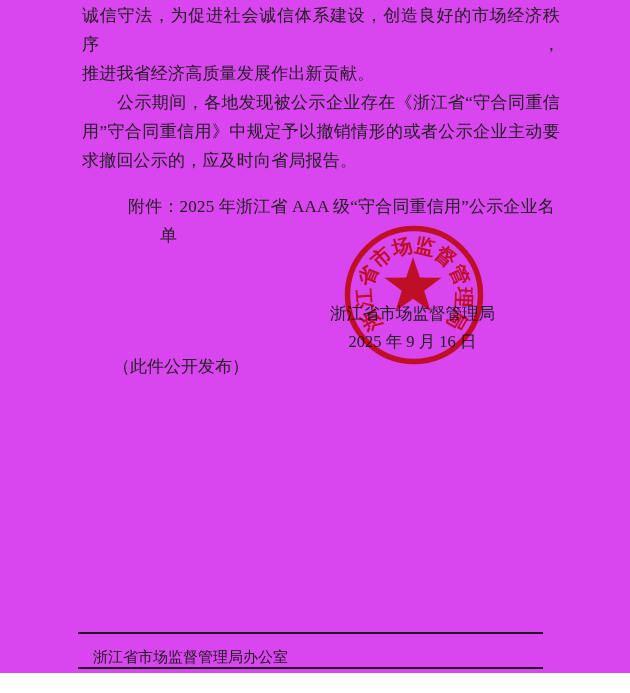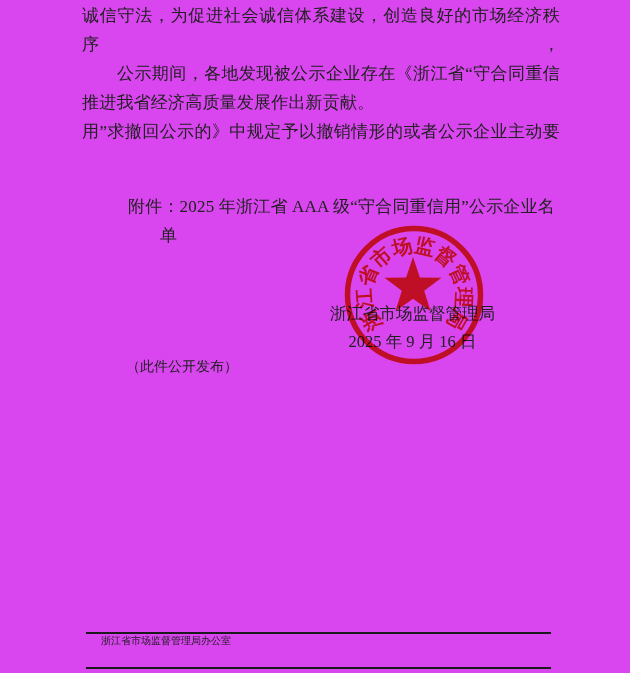--- a/index.html
+++ b/index.html
@@ -8,40 +8,41 @@
     font-family:"Liberation Serif","DejaVu Serif",serif;color:#212121;
   }
   .ln{line-height:29px;font-size:17px;letter-spacing:0.2px;}
   .full{text-align:justify;text-align-last:justify;}
   .indent{padding-left:35px;}
   .body-text{position:absolute;left:82px;top:1px;width:478px;}
   .attach{position:absolute;left:128px;top:184px;width:450px;white-space:nowrap;margin-top:8px;}
   .attach2{margin-left:32px;}
   .signature{position:absolute;left:322px;top:300px;width:181px;text-align:center;
     font-size:16.5px;line-height:28px;}
-  .note{position:absolute;left:126px;top:354px;font-size:14px;line-height:25px;}
+  .note{position:absolute;left:113px;top:354px;font-size:17px;line-height:25px;}
   .seal{position:absolute;left:329px;top:210px;width:170px;height:170px;
     mix-blend-mode:multiply;opacity:0.93;}
   .seal-text{font-family:"Liberation Serif","DejaVu Serif",serif;
     font-size:20px;font-weight:bold;letter-spacing:0px;}
-  .footer{position:absolute;left:86px;top:632px;width:465px;height:37px;
+  .footer{position:absolute;left:78px;top:632px;width:465px;height:37px;
     box-sizing:border-box;border-top:2px solid #1b1b1b;border-bottom:2px solid #1b1b1b;
-    display:flex;justify-content:space-between;align-items:flex-start;
-    padding:0 18px 0 15px;font-size:10px;color:#1b1b1b;}
+    display:flex;justify-content:space-between;align-items:flex-end;
+    padding:0 18px 0 15px;font-size:15px;color:#1b1b1b;}
 </style>
 </head>
 <body>
 
 <div class="page">
 
   <div class="body-text">
     <div class="ln full">诚信守法，为促进社会诚信体系建设，创造良好的市场经济秩序，</div>
+    <div class="ln">推进我省经济高质量发展作出新贡献。</div>
     <div class="ln full indent">公示期间，各地发现被公示企业存在《浙江省“守合同重信</div>
-    <div class="ln">推进我省经济高质量发展作出新贡献。</div>
-    <div class="ln full">用”求撤回公示的》中规定予以撤销情形的或者公示企业主动要</div>
+    <div class="ln full">用”守合同重信用》中规定予以撤销情形的或者公示企业主动要</div>
+    <div class="ln">求撤回公示的，应及时向省局报告。</div>
   </div>
 
   <div class="attach">
     <div class="ln">附件：2025 年浙江省 AAA 级“守合同重信用”公示企业名</div>
     <div class="ln attach2">单</div>
   </div>
 
   <div class="signature">
     <div>浙江省市场监督管理局</div>
     <div>2025 年 9 月 16 日</div>

